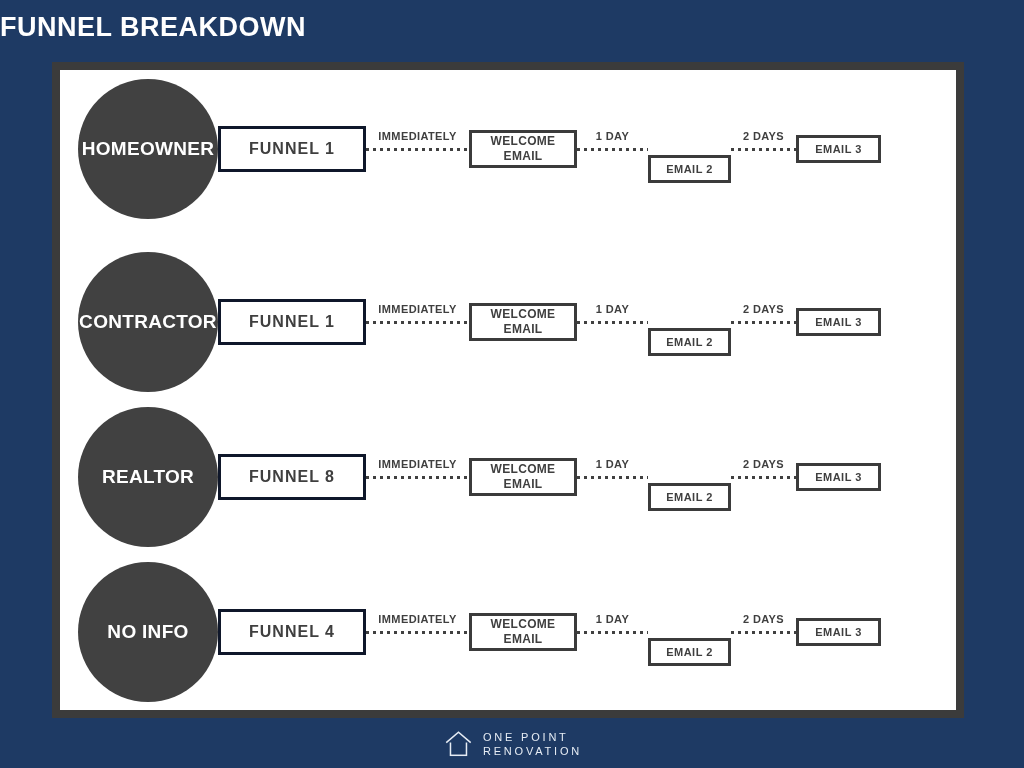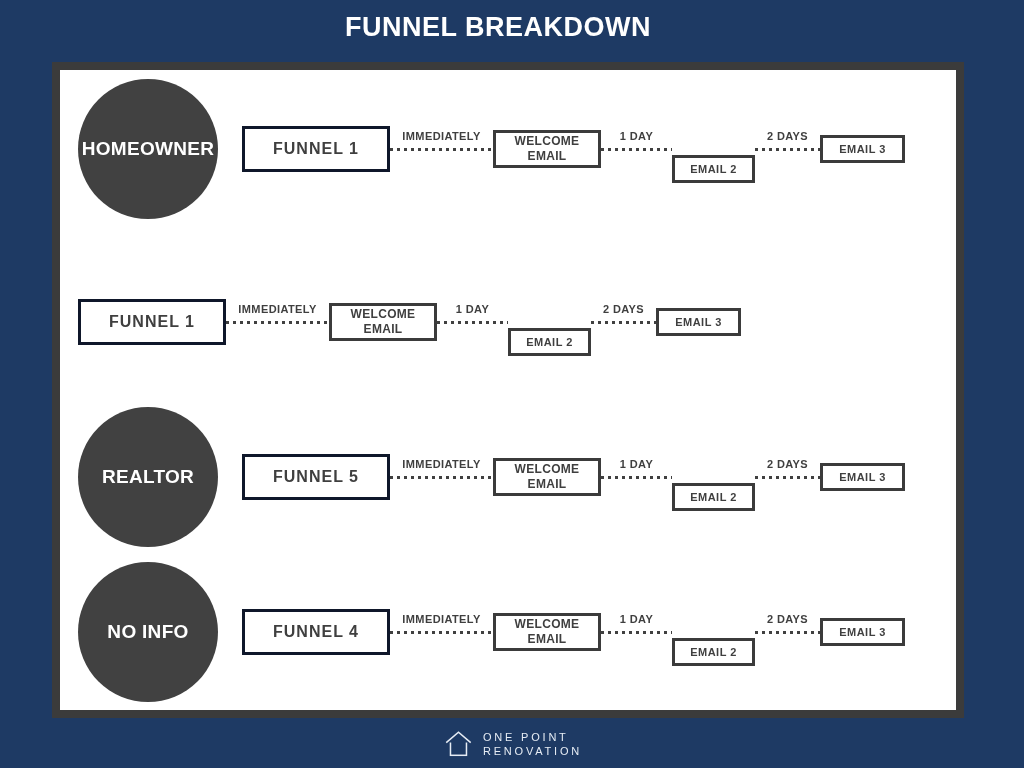--- a/index.html
+++ b/index.html
@@ -6,21 +6,20 @@
   html, body {
     width: 1024px; height: 768px;
     background: #1e3a64;
     font-family: "Liberation Sans", sans-serif;
     overflow: hidden;
     position: relative;
   }
   .title {
     position: absolute;
     top: 12px; left: 0; width: 996px;
-    text-align: center;
     color: #ffffff;
     font-size: 27px;
     font-weight: bold;
     letter-spacing: 0.5px;
   }
   .card {
     position: absolute;
     left: 52px; top: 62px;
     width: 912px; height: 656px;
     background: #ffffff;
@@ -43,21 +42,20 @@
     border-radius: 50%;
     background: #414141;
     color: #ffffff;
     display: flex;
     align-items: center;
     justify-content: center;
     font-size: 19px;
     font-weight: bold;
     letter-spacing: 0.3px;
     white-space: nowrap;
-    margin-right: 24px;
     text-align: center;
   }
   .funnel-box {
     flex: none;
     width: 148px; height: 46px;
     border: 3px solid #0f172a;
     background: #ffffff;
     display: flex;
     align-items: center;
     justify-content: center;
@@ -157,41 +155,42 @@
     </div>
     <div class="email-box small e2">EMAIL 2</div>
     <div class="connector c3">
       <div class="delay">2 DAYS</div>
       <div class="dots"></div>
     </div>
     <div class="email-box small e3">EMAIL 3</div>
   </div>
 
   <div class="row row-1">
+    <div class="circle">CONTRACTOR</div>
     <div class="funnel-box">FUNNEL 1</div>
     <div class="connector c1">
       <div class="delay">IMMEDIATELY</div>
       <div class="dots"></div>
     </div>
     <div class="email-box welcome">WELCOME EMAIL</div>
     <div class="connector c2">
       <div class="delay">1 DAY</div>
       <div class="dots"></div>
     </div>
     <div class="email-box small e2">EMAIL 2</div>
     <div class="connector c3">
       <div class="delay">2 DAYS</div>
       <div class="dots"></div>
     </div>
     <div class="email-box small e3">EMAIL 3</div>
   </div>
 
   <div class="row row-2">
     <div class="circle">REALTOR</div>
-    <div class="funnel-box">FUNNEL 5</div>
+    <div class="funnel-box">FUNNEL 8</div>
     <div class="connector c1">
       <div class="delay">IMMEDIATELY</div>
       <div class="dots"></div>
     </div>
     <div class="email-box welcome">WELCOME EMAIL</div>
     <div class="connector c2">
       <div class="delay">1 DAY</div>
       <div class="dots"></div>
     </div>
     <div class="email-box small e2">EMAIL 2</div>

